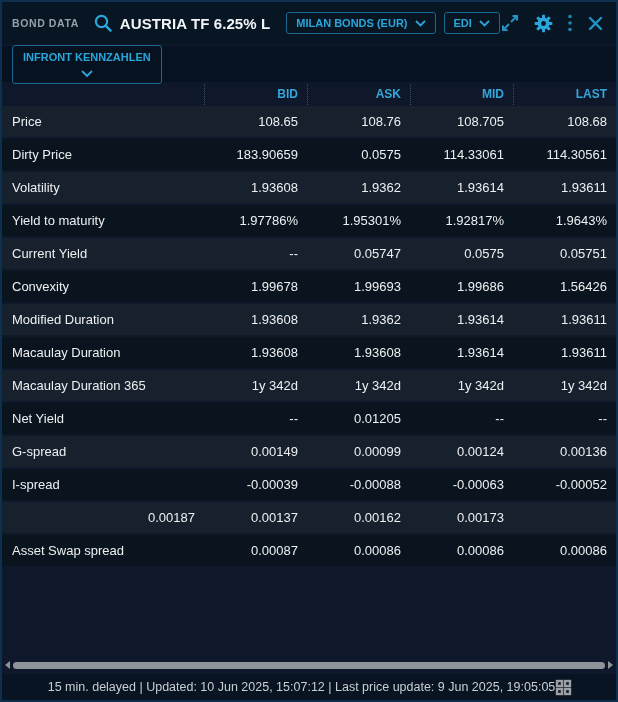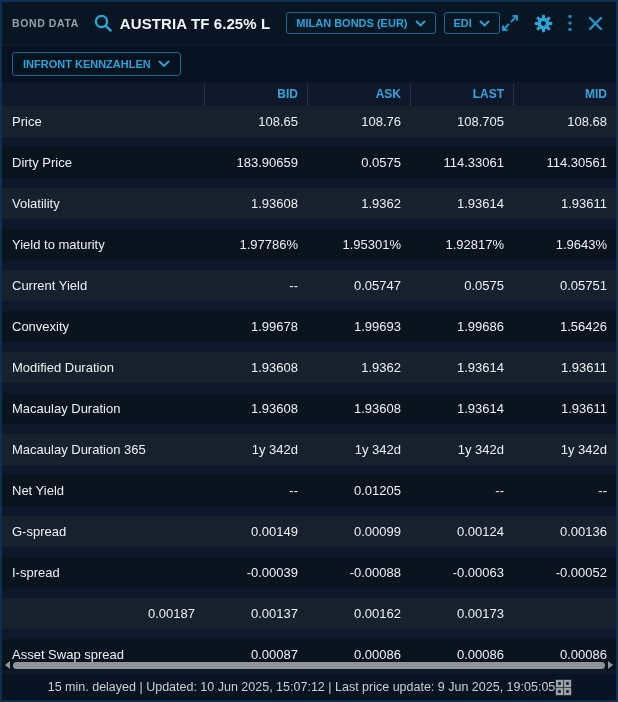--- a/index.html
+++ b/index.html
@@ -42,35 +42,35 @@
   .titlebar .spacer { flex:1; }
   .tb-icons { display:flex; align-items:center; gap:14px; margin-right:4px; }
   .tb-icons .icnbtn { display:flex; align-items:center; justify-content:center; cursor:pointer; }
 
   
   .toolbar {
     position:absolute; left:0; right:0; top:44px; height:36px;
     background:#071220;
     display:flex; align-items:center; padding-left:10px;
   }
-  .toolbar .dropdown { margin-left:0; padding:5px 10px; }
+  .toolbar .dropdown { margin-left:0; padding:5px 10px;flex-direction:column; }
 
   
   .grid-cols { display:grid; grid-template-columns:1fr 103px 103px 103px 103px; }
   .thead {
     position:absolute; left:0; right:0; top:82px; height:21px;
   }
   .thead .hcell {
     color:#36a6d8; font-size:12px; font-weight:bold;
     text-align:right; padding:3px 9px 0 0;
     border-left:1px dotted #3a4f63;
   }
   .thead .hcell.first { border-left:none; }
   .tbody { position:absolute; left:0; right:0; top:104px; }
-  .trow { height:31px; margin-bottom:10px; align-items:center; cursor:default; }
+  .trow { height:31px; margin-bottom:2px; align-items:center; cursor:default; }
   .r-light { background:#17212d; }
   .r-dark  { background:#0a141e; }
   .cell { color:#edf0f2; font-size:13px; white-space:nowrap; overflow:hidden; }
   .cell.label { padding-left:10px; }
   .cell.num { text-align:right; padding-right:9px; }
 
   
   .hscroll {
     position:absolute; left:0; right:0; bottom:28px; height:14px;
     display:flex; align-items:center; padding:0 3px;
@@ -183,22 +183,22 @@
               <polyline points="1,1 6,6 11,1" fill="none" stroke="#2ba6da" stroke-width="1.8"></polyline>
             </svg>
         </span>
       </div>
     </div>
 
     <div class="thead grid-cols">
       <div class="hcell first"></div>
       <div class="hcell">BID</div>
       <div class="hcell">ASK</div>
+      <div class="hcell">MID</div>
       <div class="hcell">LAST</div>
-      <div class="hcell">MID</div>
     </div>
 
     <div class="tbody">
 
       <div class="trow grid-cols r-light">
         <div class="cell label">Price</div>
         <div class="cell num">108.65</div>
         <div class="cell num">108.76</div>
         <div class="cell num">108.705</div>
         <div class="cell num">108.68</div>

